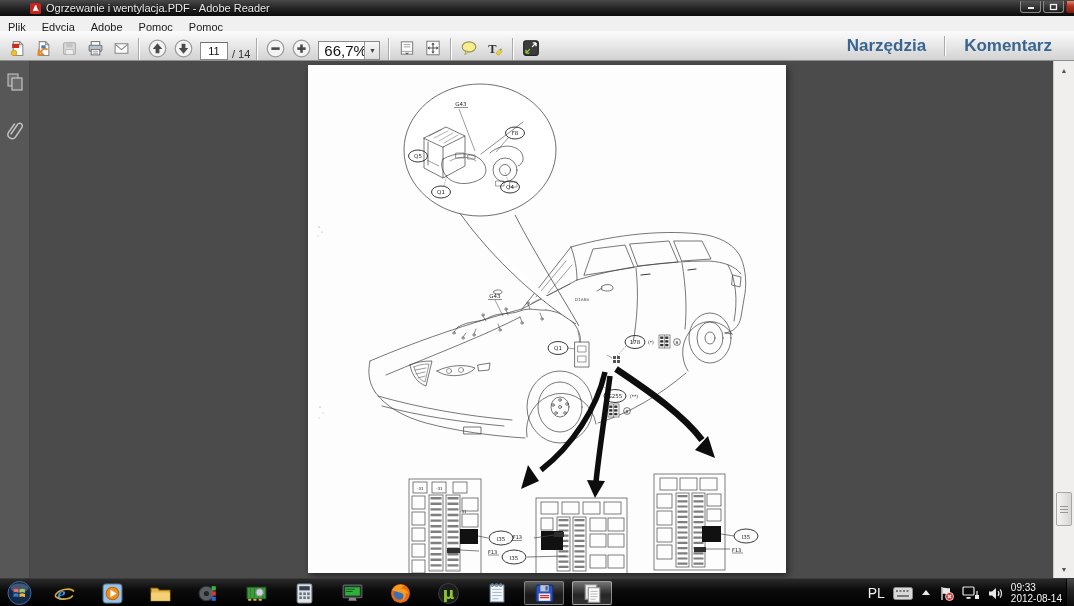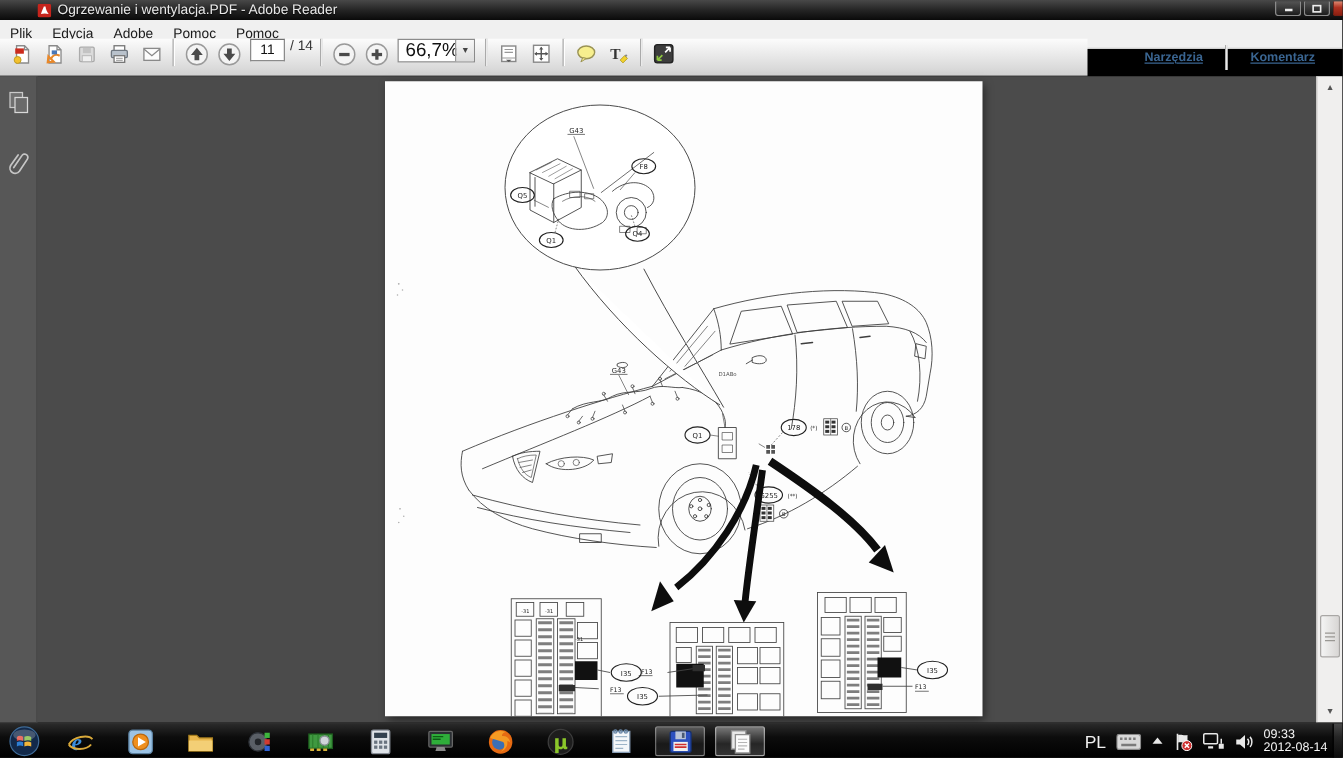--- a/index.html
+++ b/index.html
@@ -18,34 +18,34 @@
     color:#eee;font-size:8px;line-height:8px;box-sizing:border-box;}
   .winbtn.min,.winbtn.max{width:21px;}
   .winbtn.close{width:29px;background:linear-gradient(#e08a72,#b03322 45%,#8c1f10);border-color:#7a2014;}
 
   
   .menubar{position:absolute;left:0;top:16px;width:1074px;height:23px;background:#f0f0f0;
     display:flex;align-items:center;border-bottom:1px solid #d9d9d9;box-sizing:border-box;}
   .menuitem{font-size:11px;color:#1a1a1a;padding:0 8px;line-height:15px;cursor:default;}
 
   
-  .toolbar{position:absolute;left:0;top:31px;width:870px;height:30px;
+  .toolbar{position:absolute;left:0;top:31px;width:1074px;height:30px;
     background:linear-gradient(#fcfcfc,#e3e3e3 60%,#d2d2d2);
-    border-bottom:1px solid #8e8e8e;box-sizing:border-box;display:flex;align-items:flex-start;padding-left:4px;}
+    border-bottom:1px solid #8e8e8e;box-sizing:border-box;display:flex;align-items:flex-end;padding-left:4px;}
   .tbtn{width:26px;height:24px;display:flex;align-items:center;justify-content:center;border-radius:2px;}
   .sep{width:1px;height:22px;background:#aaa;border-right:1px solid #fff;margin:0 4px;}
   .pagebox{width:26px;height:16px;background:#fff;border:1px solid #8b8b8b;border-top-color:#6f6f6f;
     font-size:11px;color:#111;text-align:center;line-height:16px;margin:0 4px;}
   .pagetotal{font-size:11px;color:#333;margin-right:2px;}
   .zoombox{display:flex;height:17px;border:1px solid #8b8b8b;margin:0 4px;background:#fff;}
   .zoomval{width:40px;font-size:15px;color:#111;line-height:17px;padding-left:5px;}
   .zoomdrop{width:14px;background:linear-gradient(#f8f8f8,#dcdcdc);border-left:1px solid #9a9a9a;
     font-size:7px;color:#444;display:flex;align-items:center;justify-content:center;}
   .tb-right{position:absolute;right:8px;top:31px;height:30px;display:flex;align-items:center;}
-  .tb-link{font-size:10px;font-weight:bold;color:#3a6591;padding:0 14px;text-decoration:underline;}
+  .tb-link{font-size:17px;font-weight:bold;color:#3a6591;padding:0 14px;}
   .tb-right .sep{height:20px;}
 
   
   .docarea{position:absolute;left:0;top:61px;width:1074px;height:517px;background:#4b4b4b;}
   .navstrip{position:absolute;left:0;top:0;width:30px;height:517px;background:#575757;
     border-right:1px solid #454545;box-sizing:border-box;}
   .navicon{width:30px;height:26px;display:flex;align-items:center;justify-content:center;}
   .page{position:absolute;left:308px;top:4px;width:478px;height:508px;background:#fdfdfd;
     box-shadow:2px 3px 7px rgba(0,0,0,.5);}
   .vscroll{position:absolute;right:0;top:0;width:21px;height:517px;background:#f0efee;border-left:1px solid #c9c7c5;box-sizing:border-box;}

